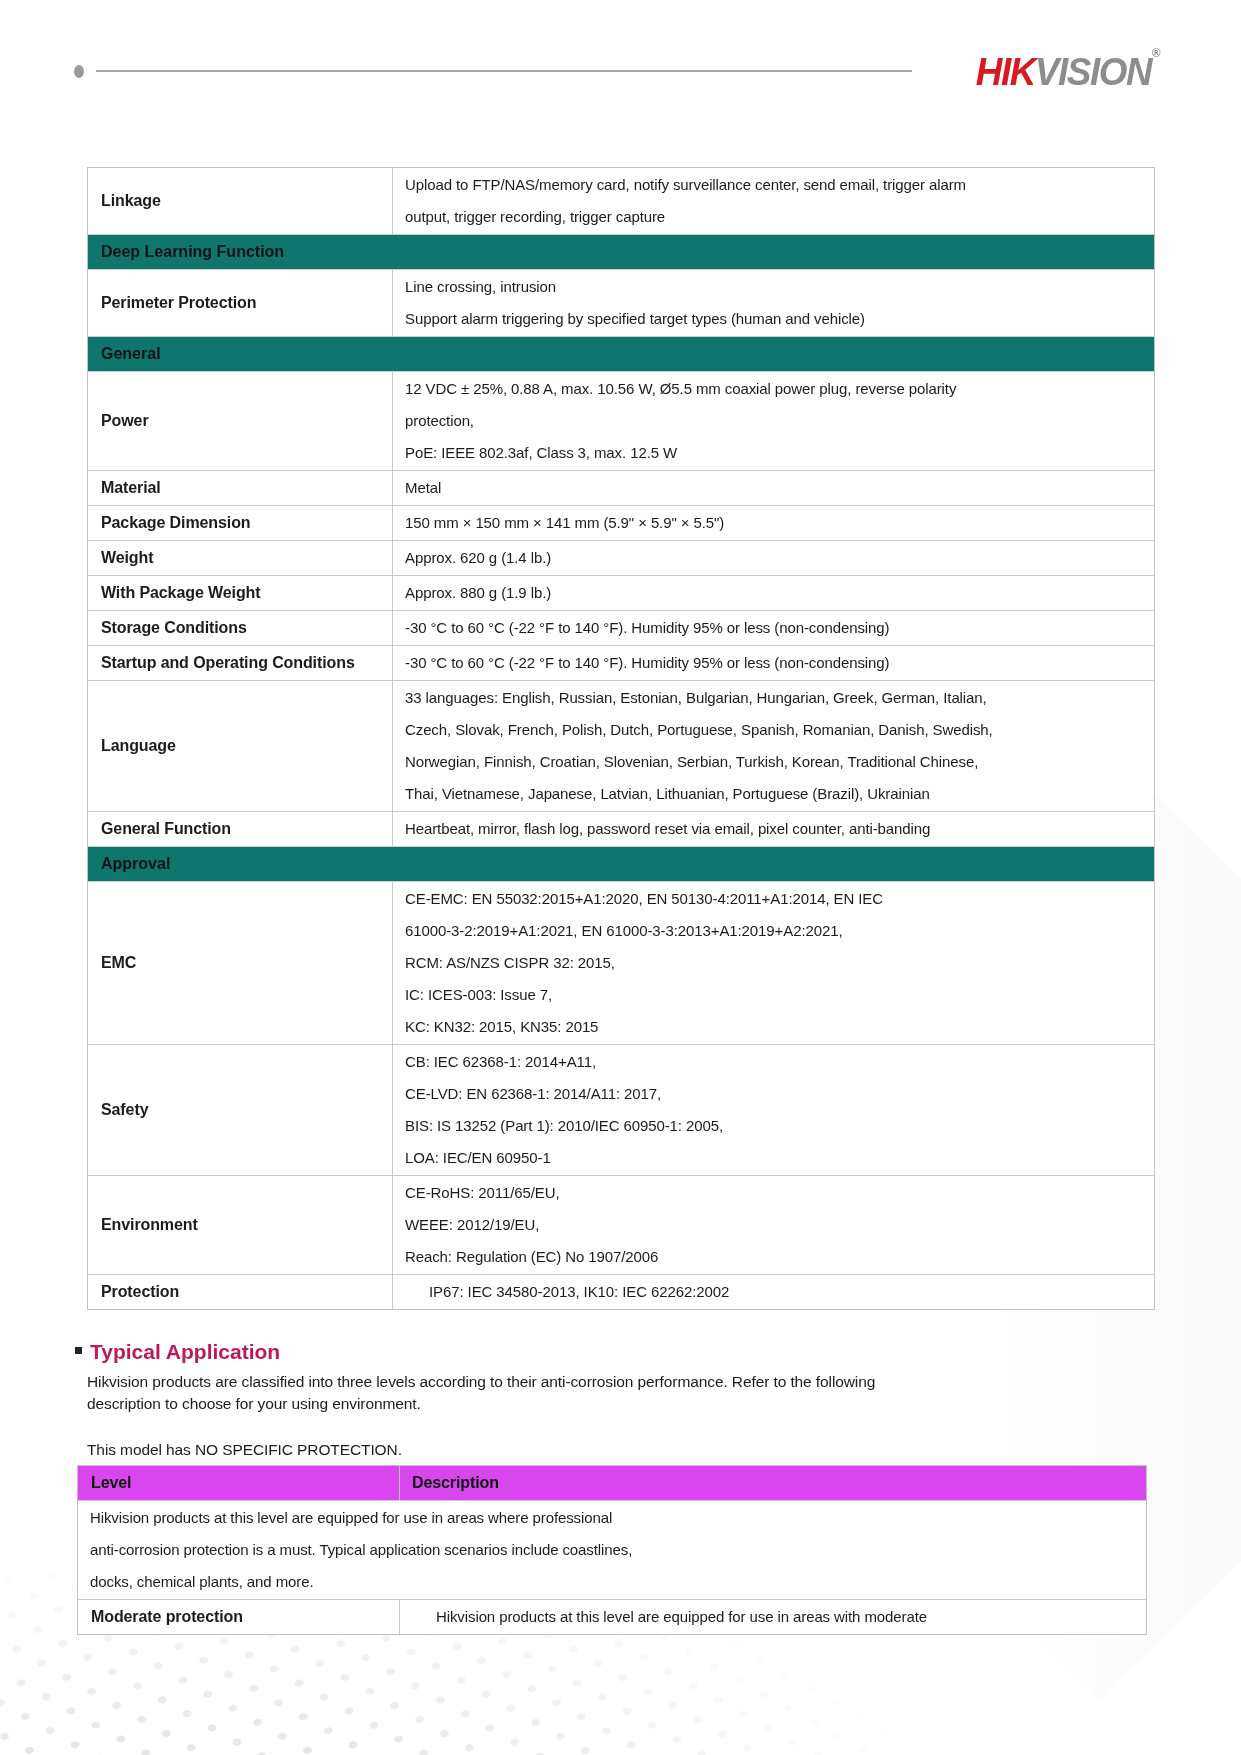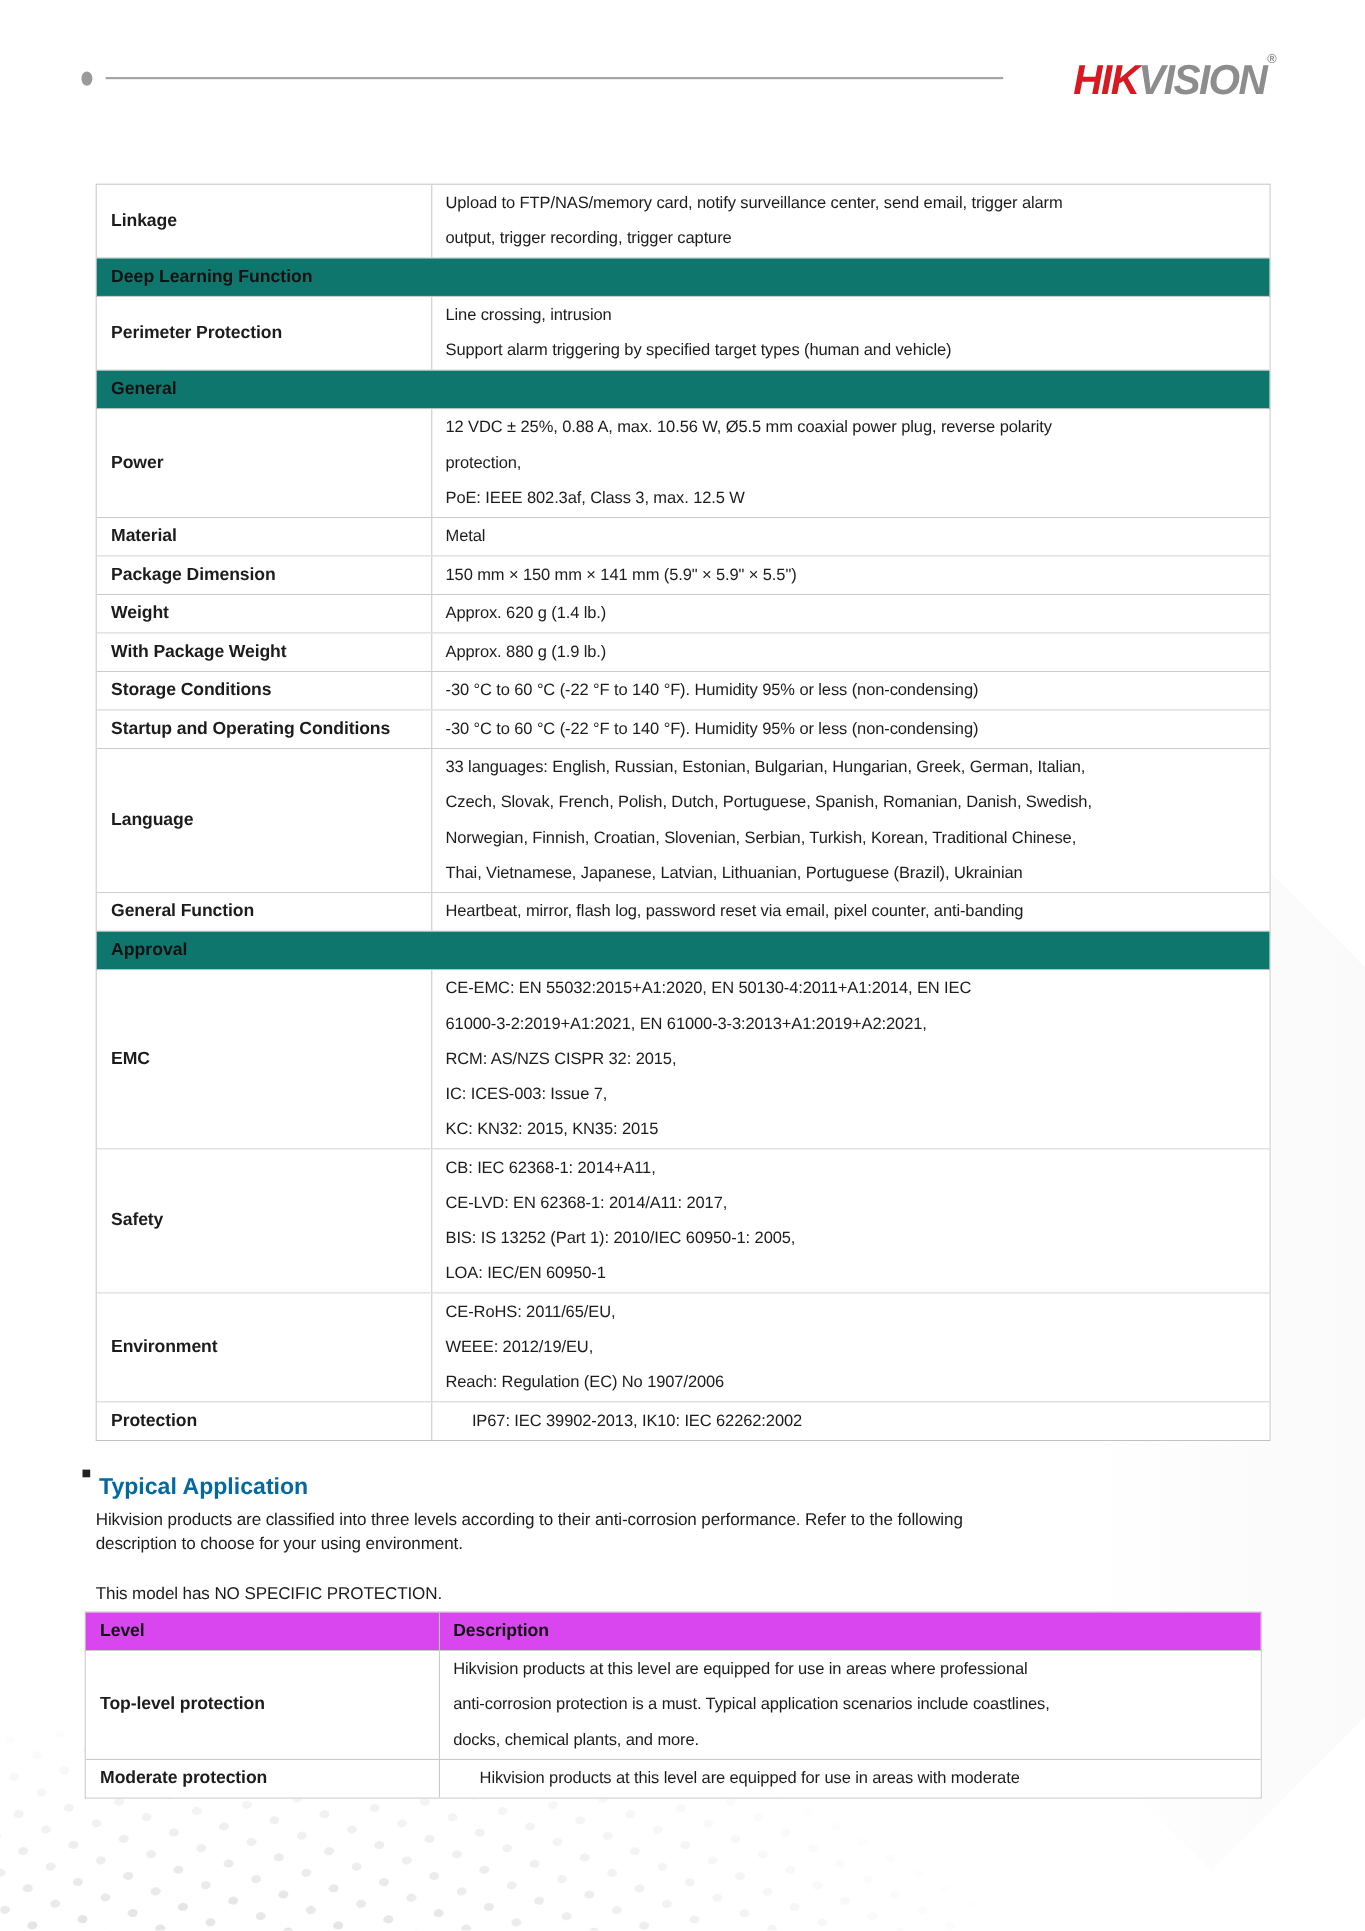--- a/index.html
+++ b/index.html
@@ -44,21 +44,21 @@
   .tr:last-child{border-bottom:none;gap:24px;}
   .td{font-size:15px;line-height:32px;letter-spacing:-.1px;}
   .td.lbl{width:305px;flex:none;border-right:1px solid #cbcbcb;display:flex;align-items:center;
           padding:1px 8px 1px 13px;box-sizing:border-box;font-size:16px;font-weight:bold;}
   .td.val{flex:1;display:flex;align-items:center;padding:1px 10px 1px 12px;white-space:pre-line;}
   .tr.section{background:#0f766e;}
   .tr.section .sec-lbl{font-size:16px;font-weight:bold;line-height:32px;padding:1px 8px 1px 13px;color:#111;}
 
   
   .typ{margin:30px 0 0 80px;width:1073px;}
-  .typ h2{margin:0;font-size:21px;font-weight:bold;color:#0369a1;display:flex;}
+  .typ h2{margin:0;font-size:21px;font-weight:bold;color:#be185d;display:flex;align-items:center;}
   .sq{width:7px;height:7px;background:#222;display:inline-block;margin:-4px 8px 0 -5px;flex:none;}
   .typ .intro{margin:7px 0 0 7px;font-size:15.5px;line-height:21.5px;white-space:pre-line;letter-spacing:-.1px;}
   .typ .note{margin:27px 0 0 7px;font-size:15.5px;letter-spacing:-.1px;}
 
   .lvl{margin:6px 0 0 -3px;width:1068px;border:1px solid #c2c2c2;background:#fff;}
   .lvl .td.lbl{width:322px;font-size:16px;}
   .lvl .hd{background:#d946ef;}
   .lvl .hd .td{font-weight:bold;color:#111;font-size:16px;}
   .lvl .hd .td.lbl{border-right:1px solid #bdbdbd;}
 </style>
@@ -153,40 +153,39 @@
 LOA: IEC/EN 60950-1</div>
       </div>
       <div class="tr">
         <div class="td lbl">Environment</div>
         <div class="td val">CE-RoHS: 2011/65/EU,
 WEEE: 2012/19/EU,
 Reach: Regulation (EC) No 1907/2006</div>
       </div>
       <div class="tr">
         <div class="td lbl">Protection</div>
-        <div class="td val">IP67: IEC 39902-2013, IK10: IEC 62262:2002</div>
+        <div class="td val">IP67: IEC 34580-2013, IK10: IEC 62262:2002</div>
       </div>
     </div>
 
     <div class="typ">
       <h2>
           <span class="sq"></span>
           <span>Typical Application</span>
         </h2>
       <p class="intro">Hikvision products are classified into three levels according to their anti-corrosion performance. Refer to the following
 description to choose for your using environment.</p>
       <p class="note">This model has NO SPECIFIC PROTECTION.</p>
 
       <div class="lvl">
         <div class="tr hd">
           <div class="td lbl">Level</div>
           <div class="td val">Description</div>
         </div>
         <div class="tr">
-          <div class="td lbl">Top-level protection</div>
           <div class="td val">Hikvision products at this level are equipped for use in areas where professional
 anti-corrosion protection is a must. Typical application scenarios include coastlines,
 docks, chemical plants, and more.</div>
         </div>
         <div class="tr">
           <div class="td lbl">Moderate protection</div>
           <div class="td val">Hikvision products at this level are equipped for use in areas with moderate</div>
         </div>
       </div>
     </div>

